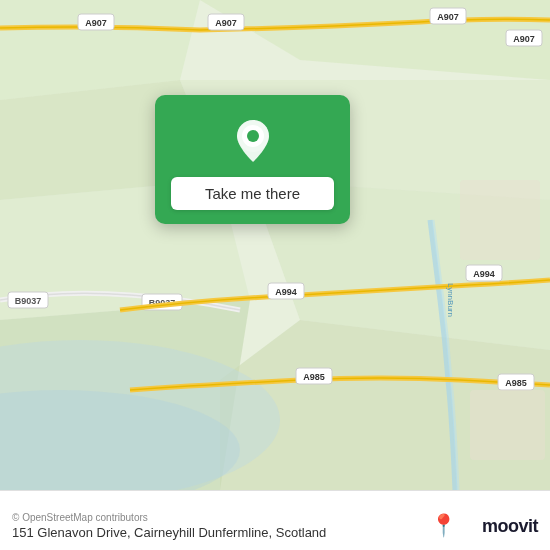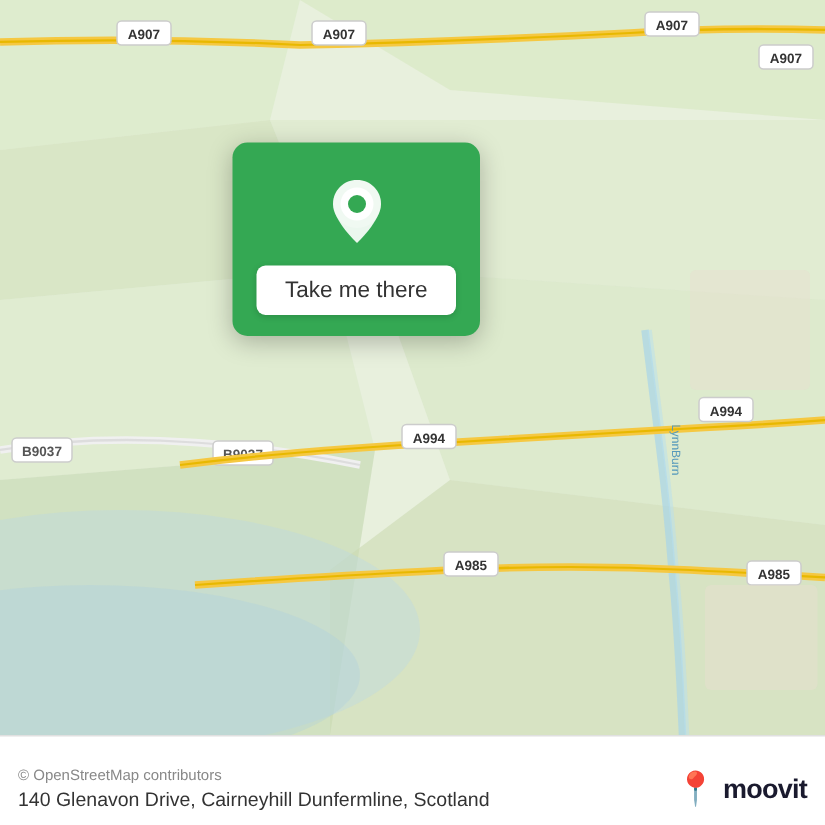--- a/index.html
+++ b/index.html
@@ -23,21 +23,21 @@
     #map-svg {
       width: 100%;
       height: 100%;
     }
 
     
     #location-card {
       position: absolute;
       top: 95px;
       left: 155px;
-      width: 165px;
+      width: 195px;
       background: #34a853;
       border-radius: 10px;
       padding: 20px 16px 14px 16px;
       display: flex;
       flex-direction: column;
       align-items: center;
       box-shadow: 0 4px 16px rgba(0,0,0,0.25);
     }
 
     #pin-icon {
@@ -97,20 +97,21 @@
       color: #e8512a;
       font-size: 22px;
       line-height: 1;
     }
 
     #moovit-wordmark {
       font-size: 18px;
       font-weight: bold;
       color: #1a1a2e;
       letter-spacing: -0.5px;
+      margin-left: 20px;
     }
   </style>
 </head>
 <body>
 
 <div id="map-container">
   <svg id="map-svg" viewBox="0 0 550 490" xmlns="http://www.w3.org/2000/svg">
 
     <rect width="550" height="490" fill="#e8f0dd"></rect>
 
@@ -186,19 +187,19 @@
       <path d="M26 5 C17 5 10 12 10 21 C10 32 26 47 26 47 C26 47 42 32 42 21 C42 12 35 5 26 5 Z" fill="white" opacity="0.9"></path>
       <circle cx="26" cy="21" r="6" fill="#34a853"></circle>
     </svg>
     <button id="take-me-there-btn">Take me there</button>
   </div>
 </div>
 
 <div id="footer">
   <div id="footer-left">
     <span id="copyright-text">© OpenStreetMap contributors</span>
-    <span id="address-text">140 Glenavon Drive, Cairneyhill Dunfermline, Scotland</span>
+    <span id="address-text">151 Glenavon Drive, Cairneyhill Dunfermline, Scotland</span>
   </div>
   <div id="moovit-logo">
     <span id="moovit-pin">📍</span>
     <span id="moovit-wordmark">moovit</span>
   </div>
 </div>
 
 </body></html>

